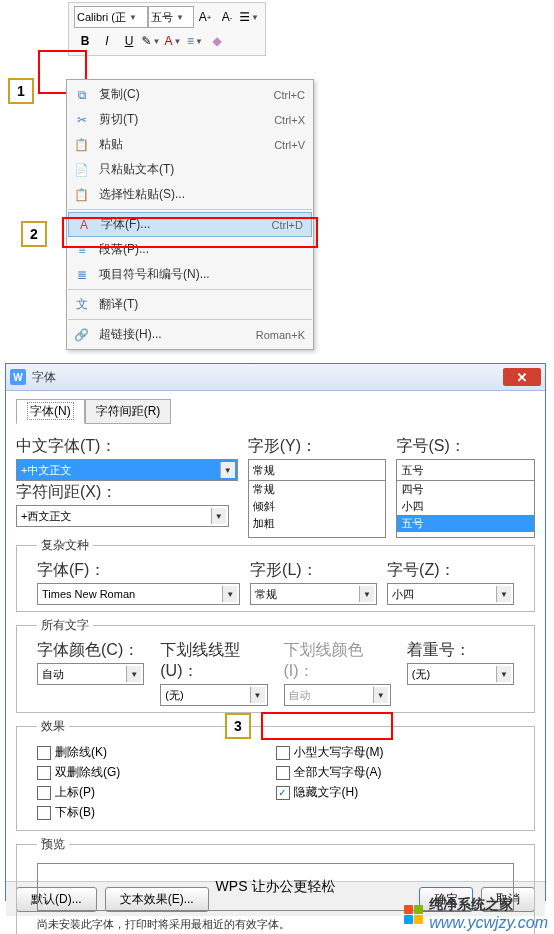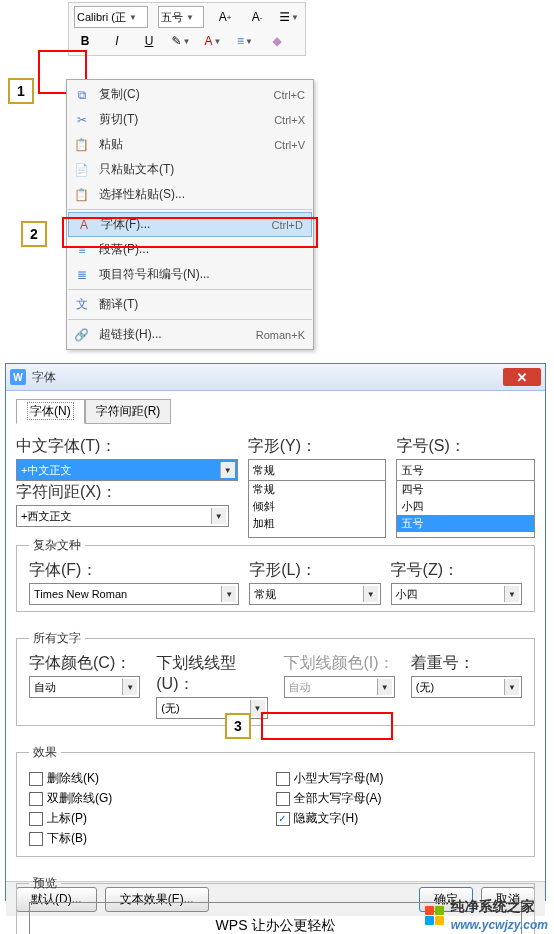--- a/index.html
+++ b/index.html
@@ -1,17 +1,17 @@
 <!DOCTYPE html>
 <html><head>
 <meta charset="utf-8">
 <style>
 body{margin:0;font-family:"Microsoft YaHei","SimSun",sans-serif;font-size:12px;background:#fff;position:relative;width:554px;height:934px;overflow:hidden}
 .toolbar{position:absolute;top:2px;left:68px;border:1px solid #ccc;background:#f8f8f8;padding:2px}
-.tb-row{display:flex;align-items:center;gap:10px;padding:1px 3px}
+.tb-row{display:flex;align-items:center;gap:0;padding:1px 3px}
 .tb-sel{border:1px solid #aaa;background:#fff;font-size:11px;padding:1px 2px;height:18px;display:flex;align-items:center;gap:2px}
 .tb-btn{width:20px;height:20px;display:flex;align-items:center;justify-content:center;border:1px solid transparent;cursor:pointer}
 .dd{font-size:8px;color:#555;margin-left:1px}
 .redbox{position:absolute;border:2px solid red;pointer-events:none}
 .num-badge{position:absolute;width:22px;height:22px;border:2px solid #c9a227;background:#fff;display:flex;align-items:center;justify-content:center;font-weight:bold;font-size:14px}
 .ctxmenu{position:absolute;top:79px;left:66px;width:246px;background:#f6f6f6;border:1px solid #aaa;box-shadow:2px 2px 4px rgba(0,0,0,.2);padding:2px 0}
 .ctx-item{display:flex;align-items:center;height:25px;padding:0 8px 0 6px;gap:8px;cursor:pointer}
 .ctx-item .ico{width:18px;height:18px;display:flex;align-items:center;justify-content:center;color:#4a7bc8}
 .ctx-item .lbl{flex:1;color:#333}
 .ctx-item .sc{color:#666;font-size:11px}
@@ -20,21 +20,21 @@
 .dialog{position:absolute;top:363px;left:5px;width:539px;height:536px;border:1px solid #4a7bc8}
 .dlg-title{height:26px;background:linear-gradient(#f0f4fb,#d8e4f5);display:flex;align-items:center;padding:0 4px;border-bottom:1px solid #a8bde0}
 .dlg-title .appico{width:16px;height:16px;background:#4a9eff;border-radius:2px;display:flex;align-items:center;justify-content:center;color:#fff;font-size:10px;font-weight:bold}
 .dlg-title .ttl{margin-left:6px;flex:1;color:#333}
 .closebtn{width:38px;height:18px;background:#d04030;border-radius:2px;color:#fff;display:flex;align-items:center;justify-content:center;font-weight:bold;font-size:13px;cursor:pointer}
 .dlg-body{background:#fff;height:474px;padding:8px 10px;position:relative}
 .tabs{display:flex;gap:0;margin-bottom:12px}
 .tab{border:1px solid #aaa;padding:3px 10px;background:#f0f0f0;font-size:12px;cursor:pointer}
 .tab.active{background:#fff;border-bottom-color:#fff;position:relative;z-index:1}
 .tab-outline{border:1px dotted #888;padding:1px 2px}
-fieldset{border:1px solid #bbb;margin:0 0 18px 0;padding:6px 12px}
+fieldset{border:1px solid #bbb;margin:0 0 5px 0;padding:6px 20px}
 legend{font-size:12px;color:#333;padding:0 4px}
 .row3{display:flex;gap:10px}
 .col1{flex:1.6}
 .col2, .col3{flex:1}
 .fld-lbl{font-size:16px;margin-bottom:2px;color:#333}
 .combo{border:1px solid #888;height:20px;display:flex;align-items:center;padding:0 2px 0 4px;background:#fff;justify-content:space-between;font-size:11px}
 .combo.sel{background:#3399ff;color:#fff}
 .combo .ar{width:14px;height:16px;border-left:1px solid #aaa;display:flex;align-items:center;justify-content:center;font-size:8px;color:#333;background:#eee}
 .listbox{border:1px solid #888;height:56px;overflow:auto;font-size:11px;background:#fff}
 .listbox div{padding:1px 4px}
@@ -48,21 +48,21 @@
 .eff-col{flex:1}
 .preview-box{border:1px solid #888;height:46px;display:flex;align-items:center;justify-content:center;font-size:14px;margin-top:4px}
 .note{font-size:11px;color:#333;margin-top:6px}
 .dlg-btns{height:34px;background:#f0f0f0;border-top:1px solid #ccc;display:flex;align-items:center;padding:0 10px;gap:8px}
 .btn{border:1px solid #888;background:linear-gradient(#fff,#e0e0e0);padding:3px 14px;font-size:12px;border-radius:3px;cursor:pointer}
 .btn.primary{border-color:#3b7fc4}
 .spacer{flex:1}
 .watermark{position:absolute;right:6px;bottom:2px;display:flex;align-items:center;gap:6px;font-size:14px;font-weight:bold;color:#333}
 .wm-logo{display:flex;flex-wrap:wrap;width:20px;height:20px}
 .wm-logo div{width:9px;height:9px;margin:.5px;border-radius:1px}
-.sub{font-size:12px;color:#3b7fc4;font-weight:bold;font-style:italic}
+.sub{font-size:16px;color:#3b7fc4;font-weight:normal;font-style:italic}
 </style>
 </head>
 <body>
 
 <div class="toolbar">
  <div class="tb-row">
   <div class="tb-sel" style="width:68px">
         <span>Calibri (正</span>
         <span class="dd">▼</span>
       </div>

